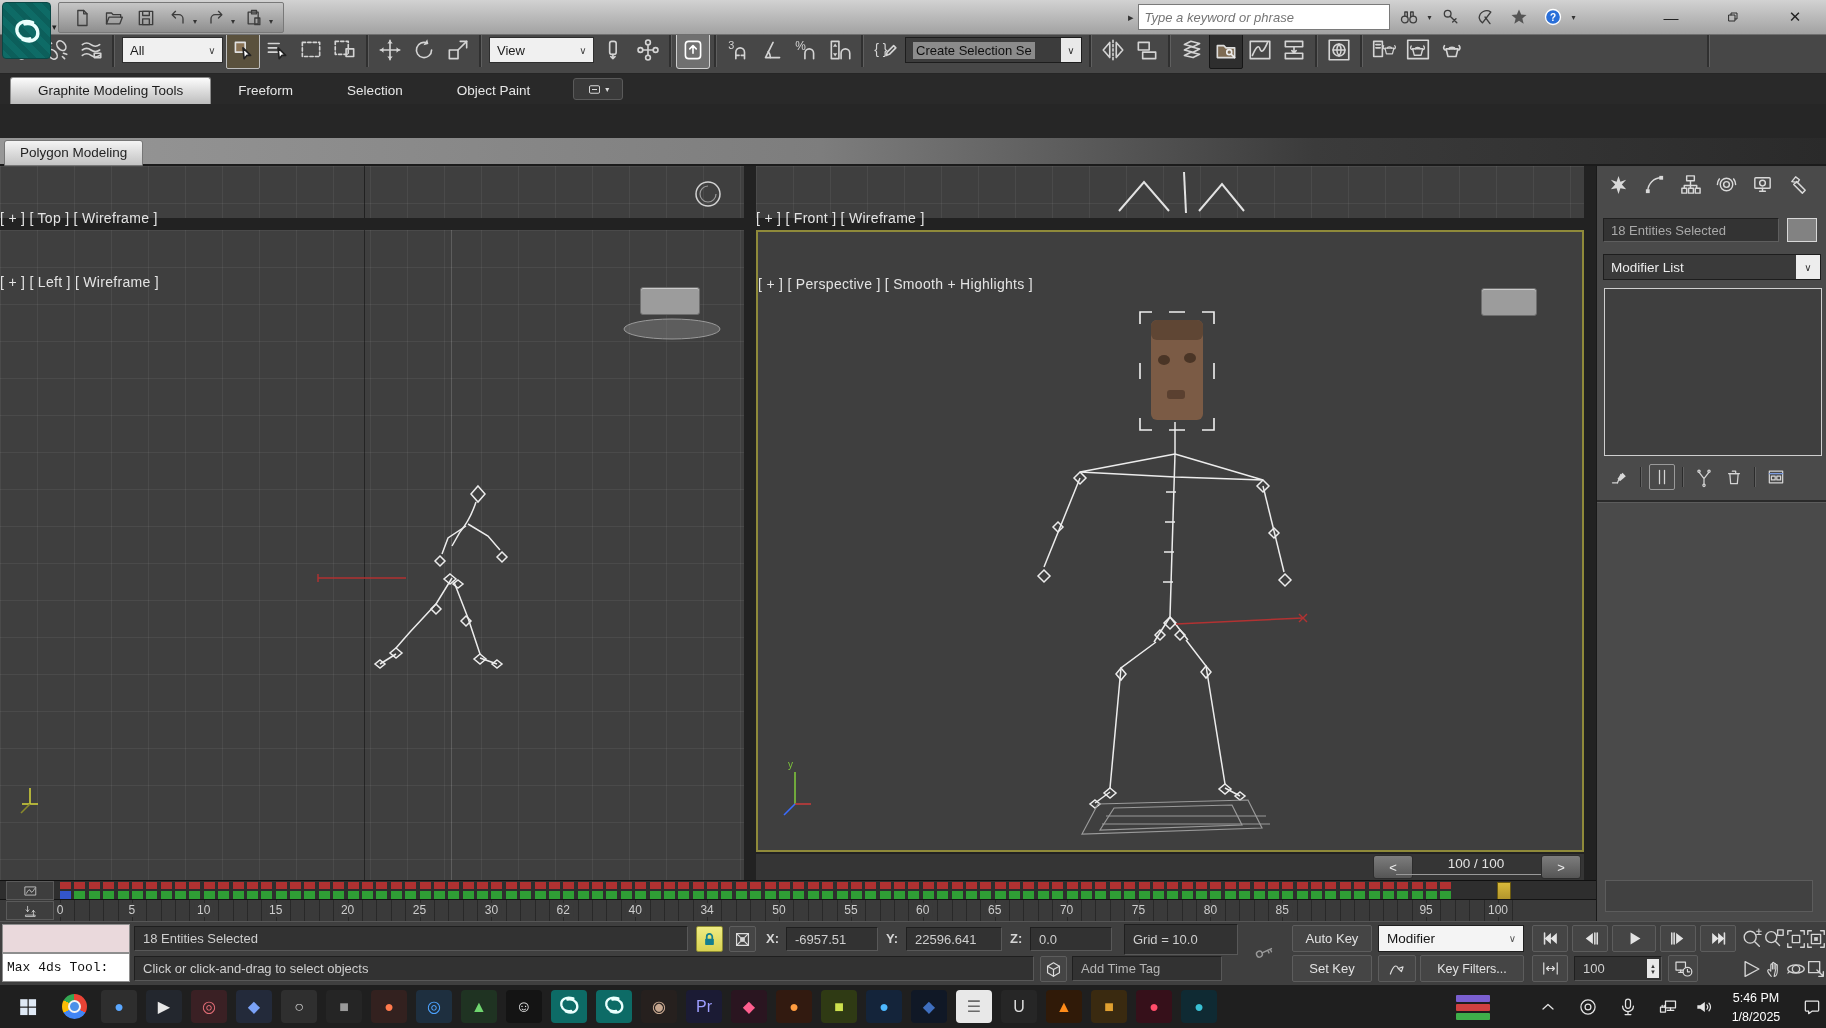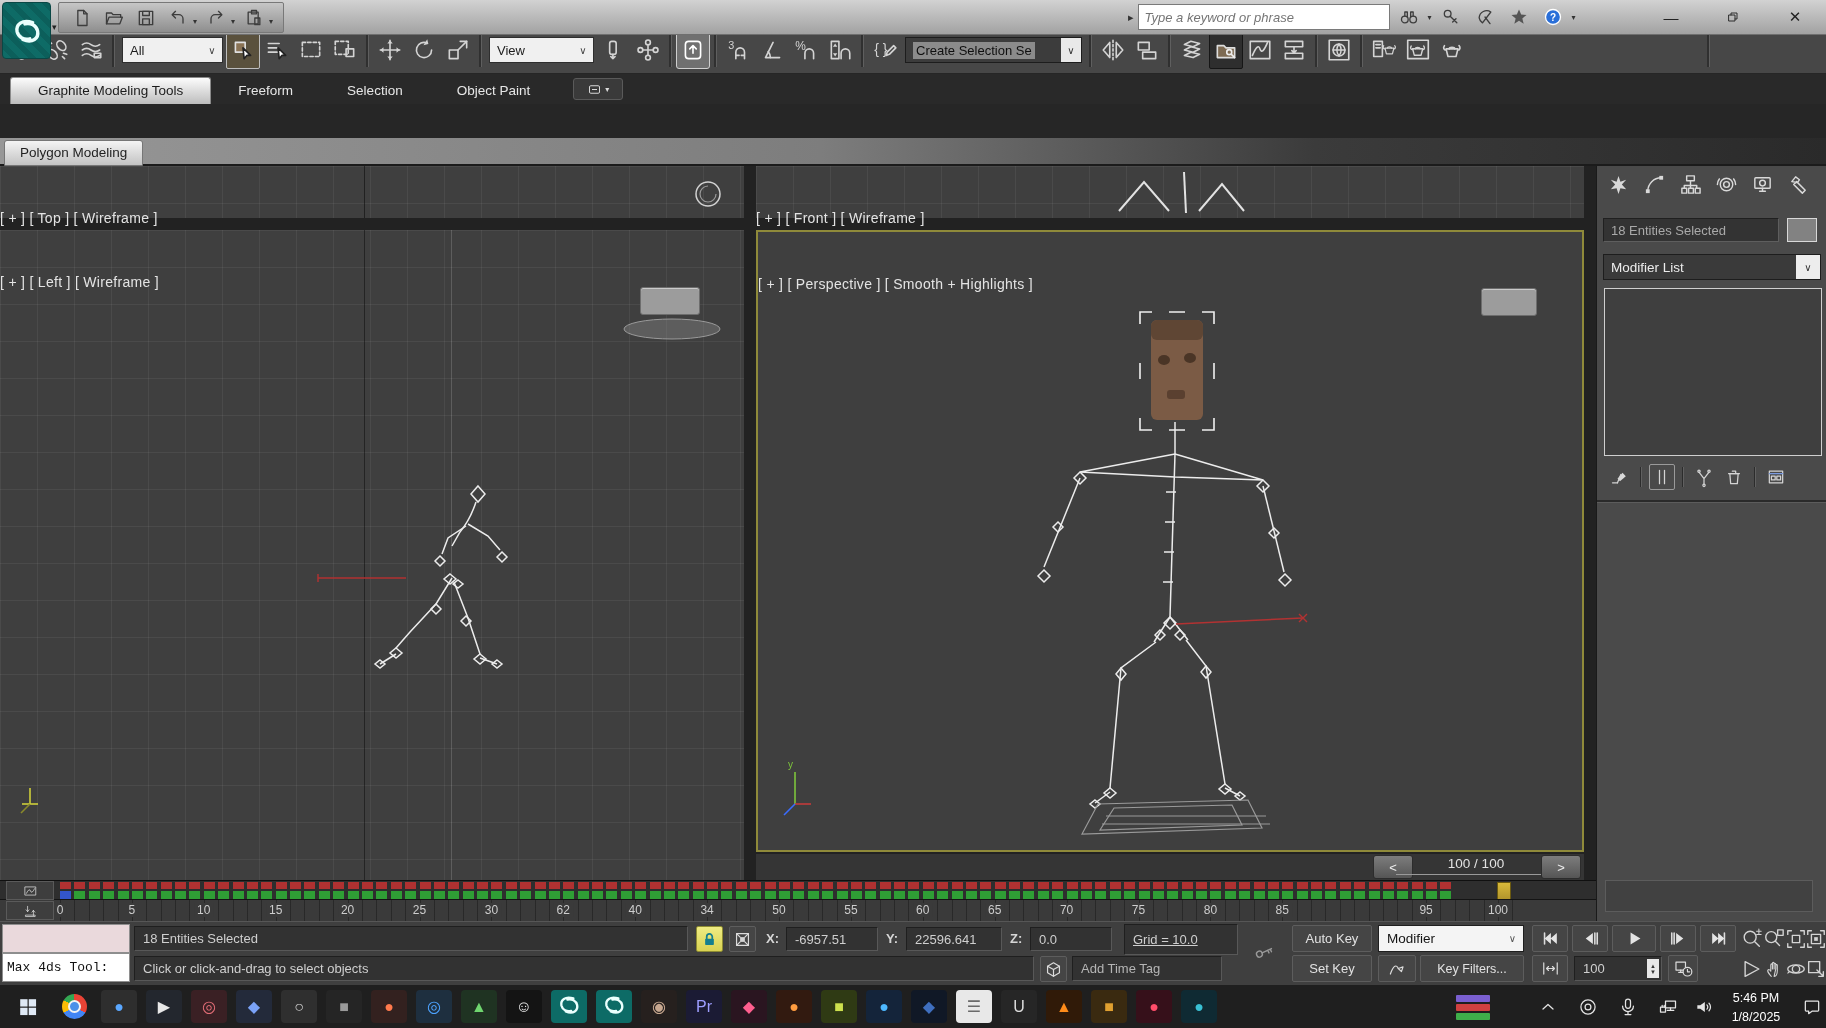--- a/index.html
+++ b/index.html
@@ -1170,21 +1170,21 @@
           <rect x="9" y="9" width="6" height="6" fill="#d4d4d4" stroke="none"></rect>
           <path d="M4.5 4.5L9 9M19.5 4.5L15 9M4.5 19.5L9 15M19.5 19.5L15 15"></path>
         </svg>
       </div>
     <span class="slab" style="left:766px;top:9px;">X:</span>
     <div class="sfield" style="left:786px;top:5px;width:92px;height:24px;">-6957.51</div>
     <span class="slab" style="left:886px;top:9px;">Y:</span>
     <div class="sfield" style="left:906px;top:5px;width:96px;height:24px;">22596.641</div>
     <span class="slab" style="left:1010px;top:9px;">Z:</span>
     <div class="sfield" style="left:1030px;top:5px;width:82px;height:24px;">0.0</div>
-    <div class="sfield" style="left:1124px;top:2px;width:114px;height:31px;text-decoration:underline;">Grid = 10.0</div>
+    <div class="sfield" style="left:1124px;top:2px;width:114px;height:31px;">Grid = 10.0</div>
     <div class="ic abs" style="left:1246px;top:930px;width:36px;height:44px;position:absolute;top:8px;">
         <svg viewBox="0 0 24 24">
           <g transform="rotate(-25 12 12)" stroke="#9a9a9a">
             <circle cx="6.5" cy="12" r="3.2"></circle>
             <path d="M9.7 12H21M16.5 12v3.2M19.5 12v3.2"></path>
           </g>
         </svg>
       </div>
     <div class="sbtn" style="left:1292px;top:3px;width:80px;height:27px;">Auto Key</div>
     <div id="selectedcombo">

